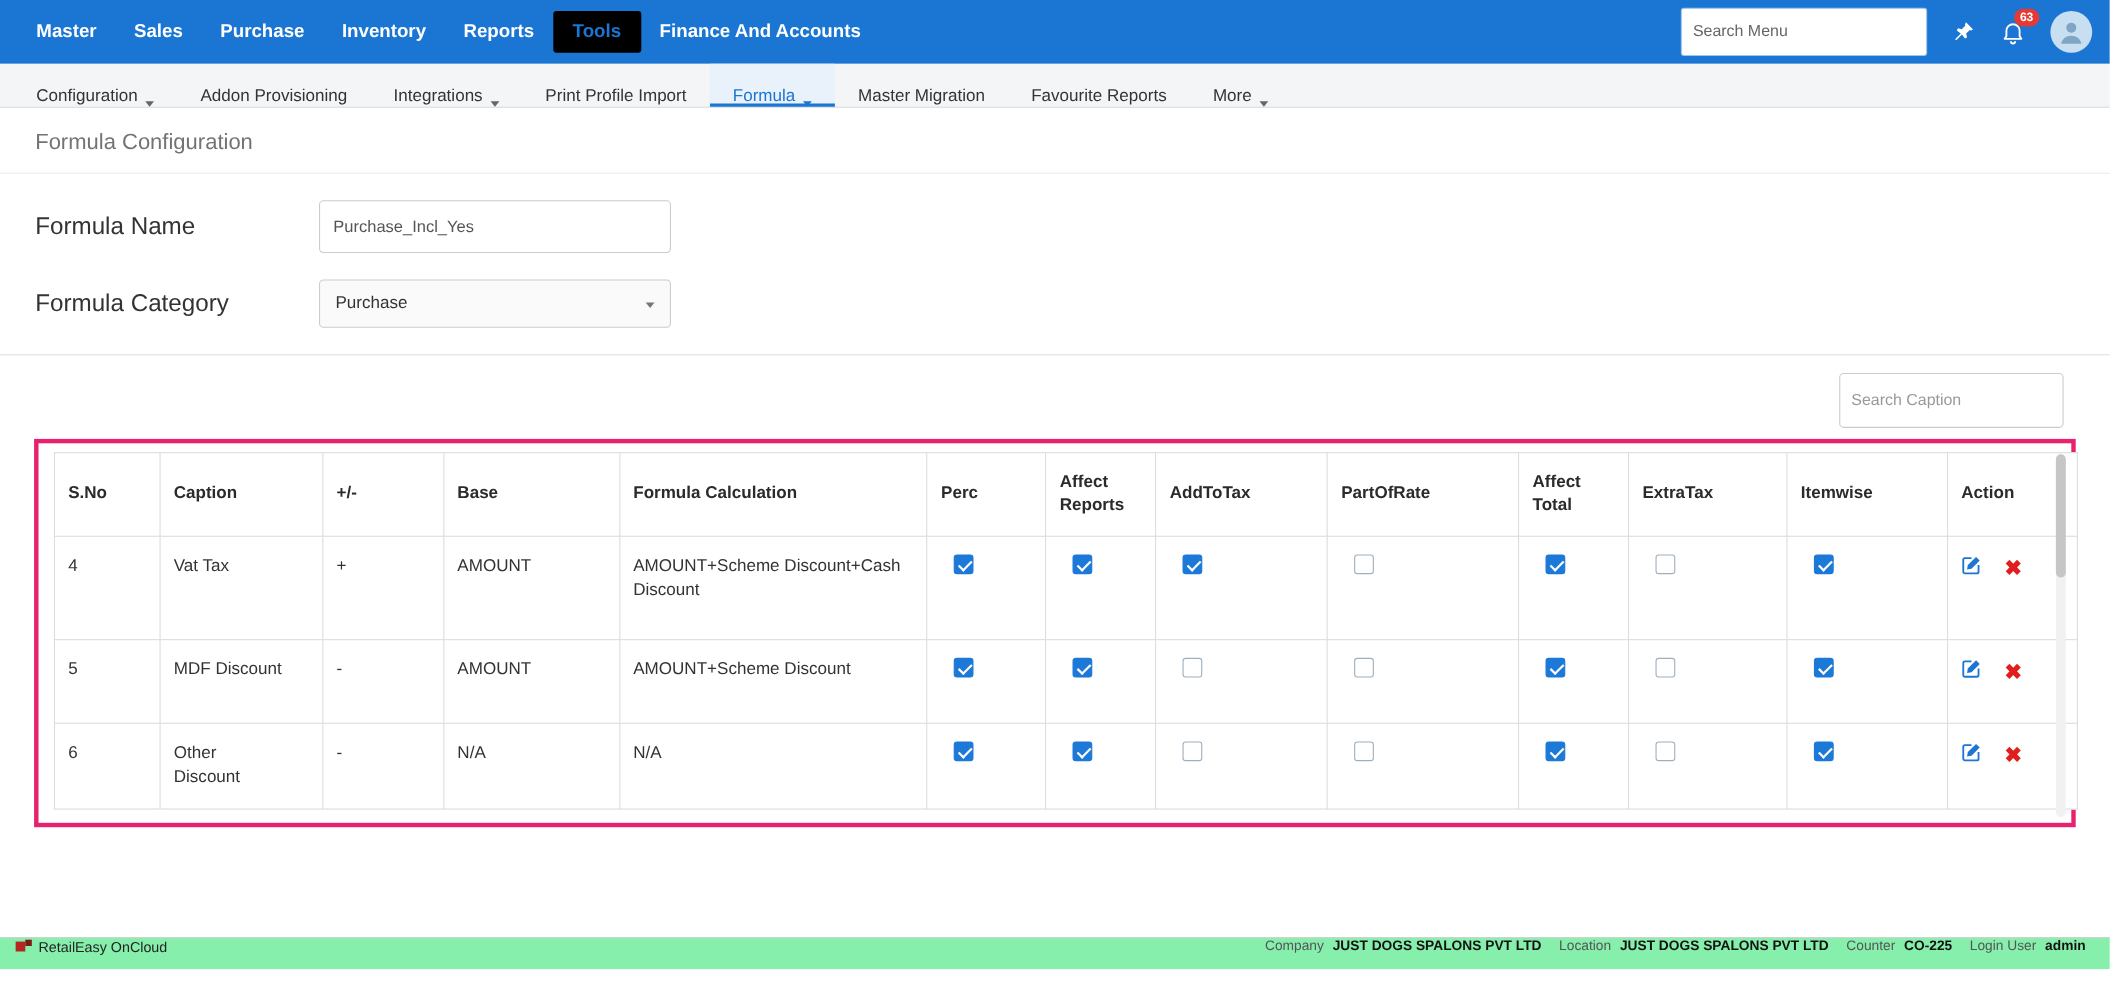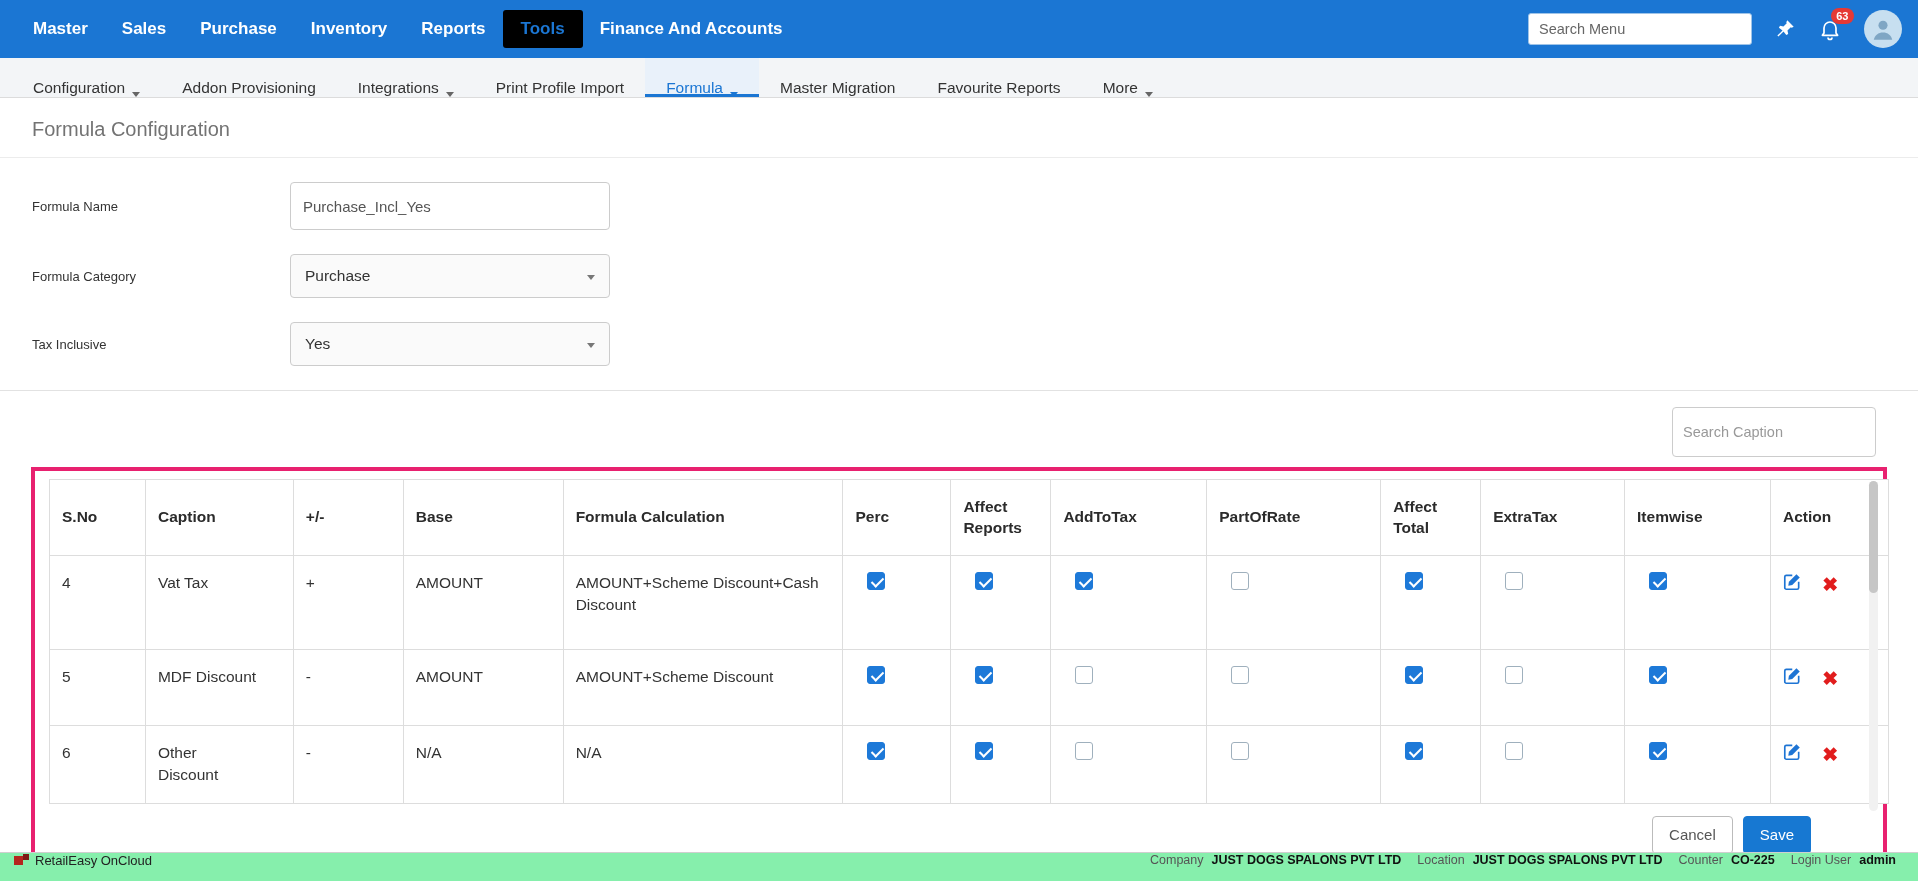--- a/index.html
+++ b/index.html
@@ -5,41 +5,41 @@
   * { box-sizing: border-box; margin: 0; padding: 0; }
   html,body { width:1918px; height:893px; overflow:hidden; }
   body { font-family: "Liberation Sans", sans-serif; background:#fff; position:relative; }
 
   
   .topbar { height:58px; background:#1b76d3; display:flex; align-items:center; justify-content:space-between; padding:16px 16px; }
   .topnav { display:flex; align-items:center; }
   .topnav-item { color:#fff; font-weight:700; font-size:17px; padding:10px 17px; white-space:nowrap; cursor:pointer; }
   .topnav-item.active { background:#000000; color:#1b76d3; border-radius:3px; padding:9px 18px; }
   .topbar-right { display:flex; align-items:center; gap:22px; }
-  .search-menu { width:224px; height:32px; border:1px solid #9fc4e8; border-radius:3px; padding:0 10px; font-size:14.5px; font-family:inherit; color:#333; outline:none; }
+  .search-menu { width:224px; height:44px; border:1px solid #9fc4e8; border-radius:3px; padding:0 10px; font-size:14.5px; font-family:inherit; color:#333; outline:none; }
   .search-menu::placeholder { color:#666; }
   .icon-btn { position:relative; display:flex; align-items:center; cursor:pointer; }
   .badge { position:absolute; top:-9px; right:-12px; background:#e53935; color:#fff; font-size:11px; font-weight:700; border-radius:9px; padding:1.5px 5.5px; line-height:1.2; }
   .avatar { width:38px; height:38px; border-radius:50%; background:#c7dff0; display:flex; align-items:center; justify-content:center; overflow:hidden; cursor:pointer; }
 
   
   .subnav { height:40px; background:#f3f5f7; border-bottom:1px solid #dcdcdc; display:flex; align-items:stretch; padding:0 12px; }
   .subnav-item { display:flex; align-items:flex-end; gap:7px; padding:0 21px; font-size:15.5px; color:#333; cursor:pointer; white-space:nowrap; }
   .caret { width:0; height:0; border-left:4.5px solid transparent; border-right:4.5px solid transparent; border-top:5.5px solid #666; margin-top:2px; }
   .subnav-item.active { color:#1b76d3; background:#e9f1fa; box-shadow:inset 0 -3px 0 #1b76d3; }
   .subnav-item.active .caret { border-top-color:#1b76d3; }
 
   
   .main { padding:0 16px; }
   .page-header { border-bottom:1px solid #ececec; margin:0 -16px; padding:20px 32px 16px; }
   .page-title { font-size:20px; font-weight:400; color:#737373; }
 
   .form-area { padding:24px 0 0 16px; }
   .form-row { display:flex; align-items:center; margin-bottom:24px; }
-  .form-label { width:258px; font-size:13px; color:#333; }
+  .form-label { width:258px; font-size:22px; color:#333; }
   .text-input { width:320px; height:48px; border:1px solid #ccc; border-radius:4px; padding:0 12px; font-size:15px; font-family:inherit; color:#555; outline:none; }
   .select { width:320px; height:44px; border:1px solid #ccc; border-radius:4px; background:#fafafa; display:flex; align-items:center; justify-content:space-between; padding:0 14px; font-size:15.5px; color:#333; cursor:pointer; }
   .select .caret { border-top-color:#777; }
 
   .divider { border:none; border-top:1px solid #e2e2e2; margin:4px -16px 0; }
 
   .search-caption-row { display:flex; justify-content:flex-end; padding:16px 26px 10px 0; }
   .search-caption { display:flex; align-items:center; width:204px; height:50px; border:1px solid #ccc; border-radius:4px; padding:0 10px; background:#fff; }
   .search-caption input { border:none; outline:none; flex:1; font-size:14.5px; font-family:inherit; color:#333; }
   .search-caption input::placeholder { color:#999; }
@@ -149,27 +149,20 @@
 
   <div class="form-area">
     <div class="form-row">
       <span class="form-label">Formula Name</span>
       <input class="text-input" type="text" value="Purchase_Incl_Yes" style="">
     </div>
     <div class="form-row">
       <span class="form-label">Formula Category</span>
       <div class="select">
         <span>Purchase</span>
-        <span class="caret"></span>
-      </div>
-    </div>
-    <div class="form-row">
-      <span class="form-label">Tax Inclusive</span>
-      <div class="select">
-        <span>Yes</span>
         <span class="caret"></span>
       </div>
     </div>
   </div>
 
   <hr class="divider">
 
   <div class="search-caption-row">
     <div class="search-caption">
       <input type="text" placeholder="Search Caption" style="">
@@ -278,24 +271,20 @@
             <span class="del-ic">✖</span>
           </td>
         </tr>
       </tbody>
     </table>
 
     <div class="vscroll">
         <div class="thumb"></div>
       </div>
 
-    <div class="btn-row">
-      <button class="btn btn-cancel">Cancel</button>
-      <button class="btn btn-save">Save</button>
-    </div>
   </div>
 </main>
 
 <footer class="footer">
   <div class="footer-left">
     <svg width="15" height="13" viewBox="0 0 15 13">
         <rect x="0" y="2" width="9" height="9" fill="#b5261e"></rect>
         <rect x="9" y="0" width="6" height="6" fill="#7d1a14"></rect>
       </svg>
     <span>RetailEasy OnCloud</span>

